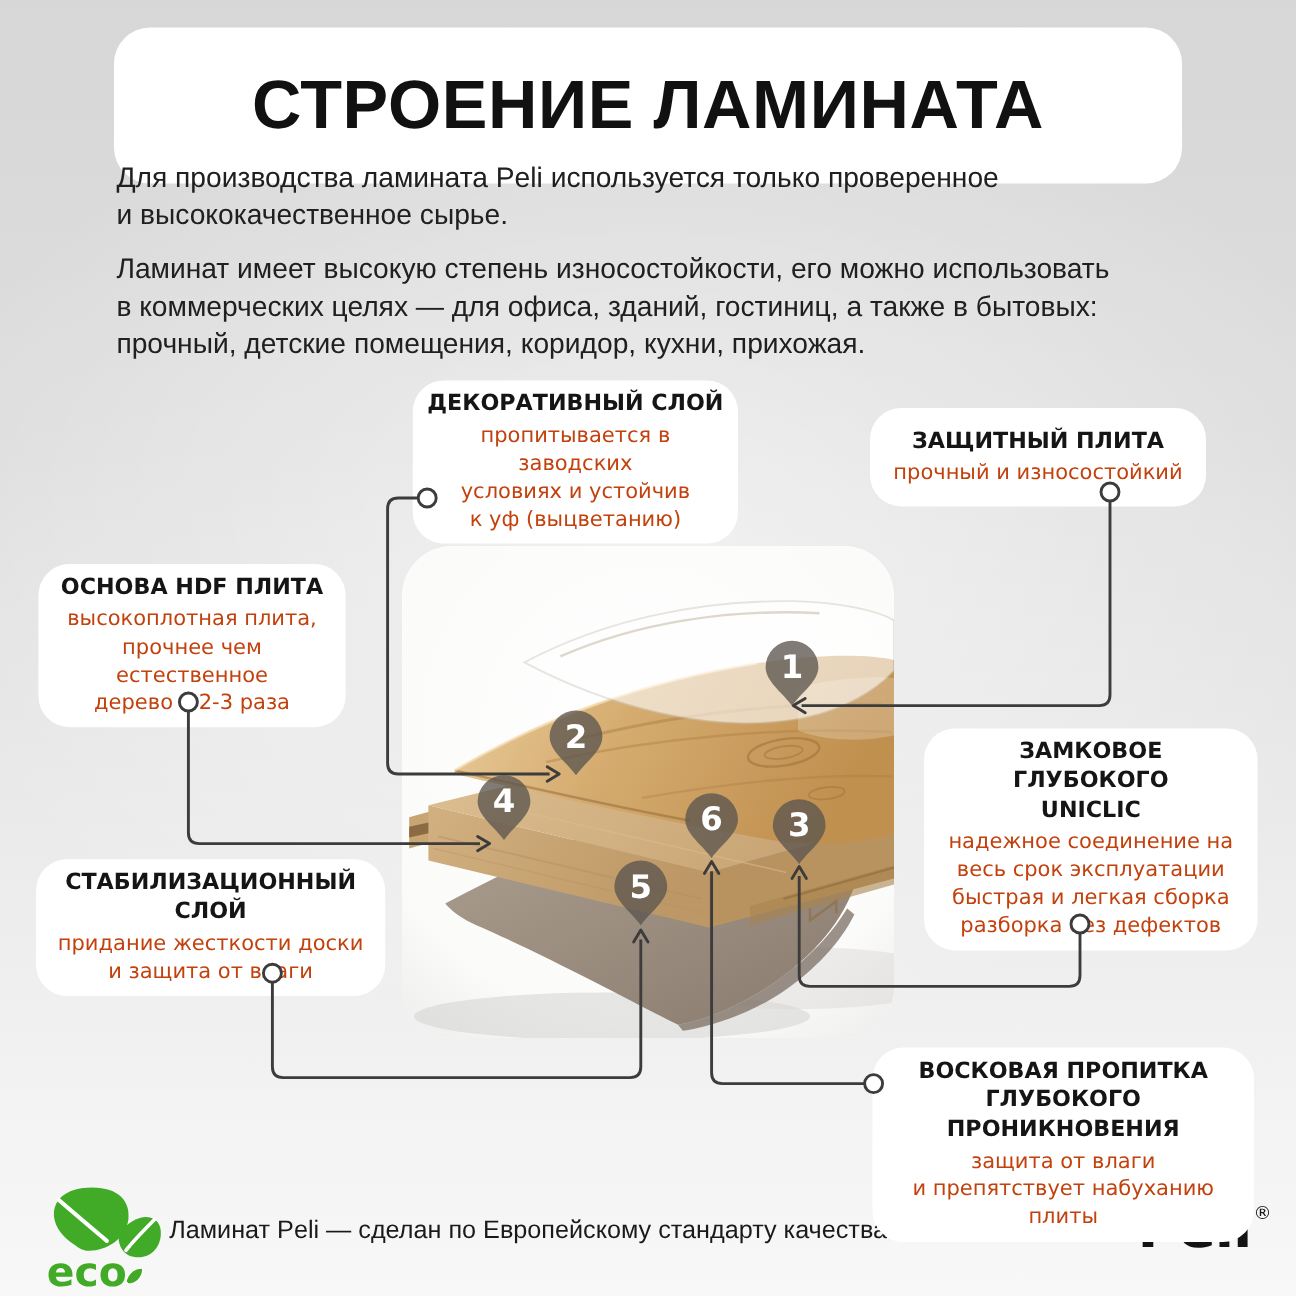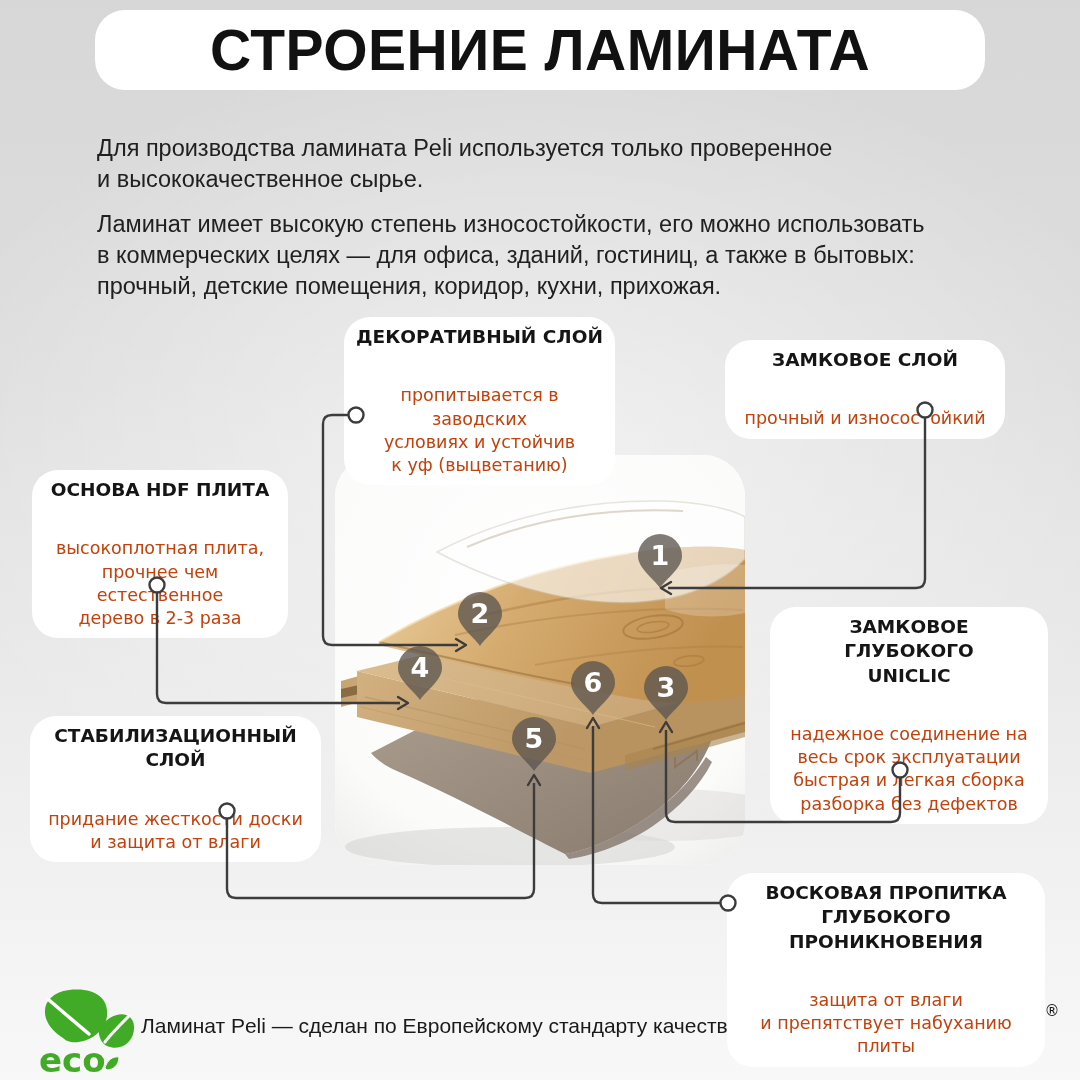--- a/index.html
+++ b/index.html
@@ -4,41 +4,41 @@
 <style>
   html,body{margin:0;padding:0;}
   .page{
     position:relative;width:1080px;height:1080px;overflow:hidden;
     background:
       radial-gradient(ellipse 900px 600px at 50% 42%, rgba(255,255,255,.55), rgba(255,255,255,0) 70%),
       linear-gradient(180deg,#d7d7d7 0%, #dedede 35%, #ededed 70%, #f8f8f8 100%);
     font-family:"DejaVu Sans", sans-serif;color:#1b1b1b;
   }
   .title-box{
-    position:absolute;left:95px;top:10px;width:890px;height:80px;
+    position:absolute;left:95px;top:23px;width:890px;height:130px;
     background:#fff;border-radius:30px;display:flex;align-items:center;justify-content:center;
   }
   .title-box h1{
     margin:0;font-family:"Liberation Sans", sans-serif;font-weight:bold;
     font-size:57px;letter-spacing:.5px;color:#111;
   }
   .intro{
     position:absolute;left:97px;top:133px;width:860px;
     font-family:"Liberation Sans", sans-serif;font-size:23.5px;line-height:31px;color:#202020;
   }
   .intro p{margin:0 0 14px 0;}
   .pre{white-space:pre-line;}
   .card{
     position:absolute;left:335px;top:455px;width:410px;height:410px;
     background:#fff;border-radius:42px;overflow:hidden;z-index:1;
   }
   .callout{
     position:absolute;background:#fff;border-radius:26px;z-index:2;
     display:flex;flex-direction:column;align-items:center;justify-content:center;
-    text-align:center;padding:8px 12px;box-sizing:border-box;gap:32px;
+    text-align:center;padding:8px 12px;box-sizing:border-box;
   }
   .callout h3{margin:0 0 3px 0;font-size:18.5px;line-height:1.32;color:#151515;font-weight:bold;}
   .callout p{margin:0;font-size:17.5px;line-height:1.32;color:#c2410c;}
   .co-decorative{left:344px;top:317px;width:271px;min-height:128px;}
   .co-protective{left:725px;top:340px;width:280px;min-height:82px;}
   .co-hdf{left:32px;top:470px;width:256px;min-height:127px;}
   .co-uniclic{left:770px;top:607px;width:278px;min-height:168px;}
   .co-stabilization{left:30px;top:716px;width:291px;min-height:96px;}
   .co-wax{left:727px;top:873px;width:318px;min-height:131px;}
   #overlay{position:absolute;left:0;top:0;width:1080px;height:1080px;z-index:5;pointer-events:none;}
@@ -134,21 +134,21 @@
     </svg>
   </div>
 
   <div class="callout co-decorative">
     <h3>ДЕКОРАТИВНЫЙ СЛОЙ</h3>
     <p class="pre">пропитывается в заводских
 условиях и устойчив
 к уф (выцветанию)</p>
   </div>
   <div class="callout co-protective">
-    <h3>ЗАМКОВОЕ СЛОЙ</h3>
+    <h3>ЗАЩИТНЫЙ ПЛИТА</h3>
     <p class="pre">прочный и износостойкий</p>
   </div>
   <div class="callout co-hdf">
     <h3>ОСНОВА HDF ПЛИТА</h3>
     <p class="pre">высокоплотная плита,
 прочнее чем естественное
 дерево в 2-3 раза</p>
   </div>
   <div class="callout co-uniclic">
     <h3 class="pre">ЗАМКОВОЕ ГЛУБОКОГО

